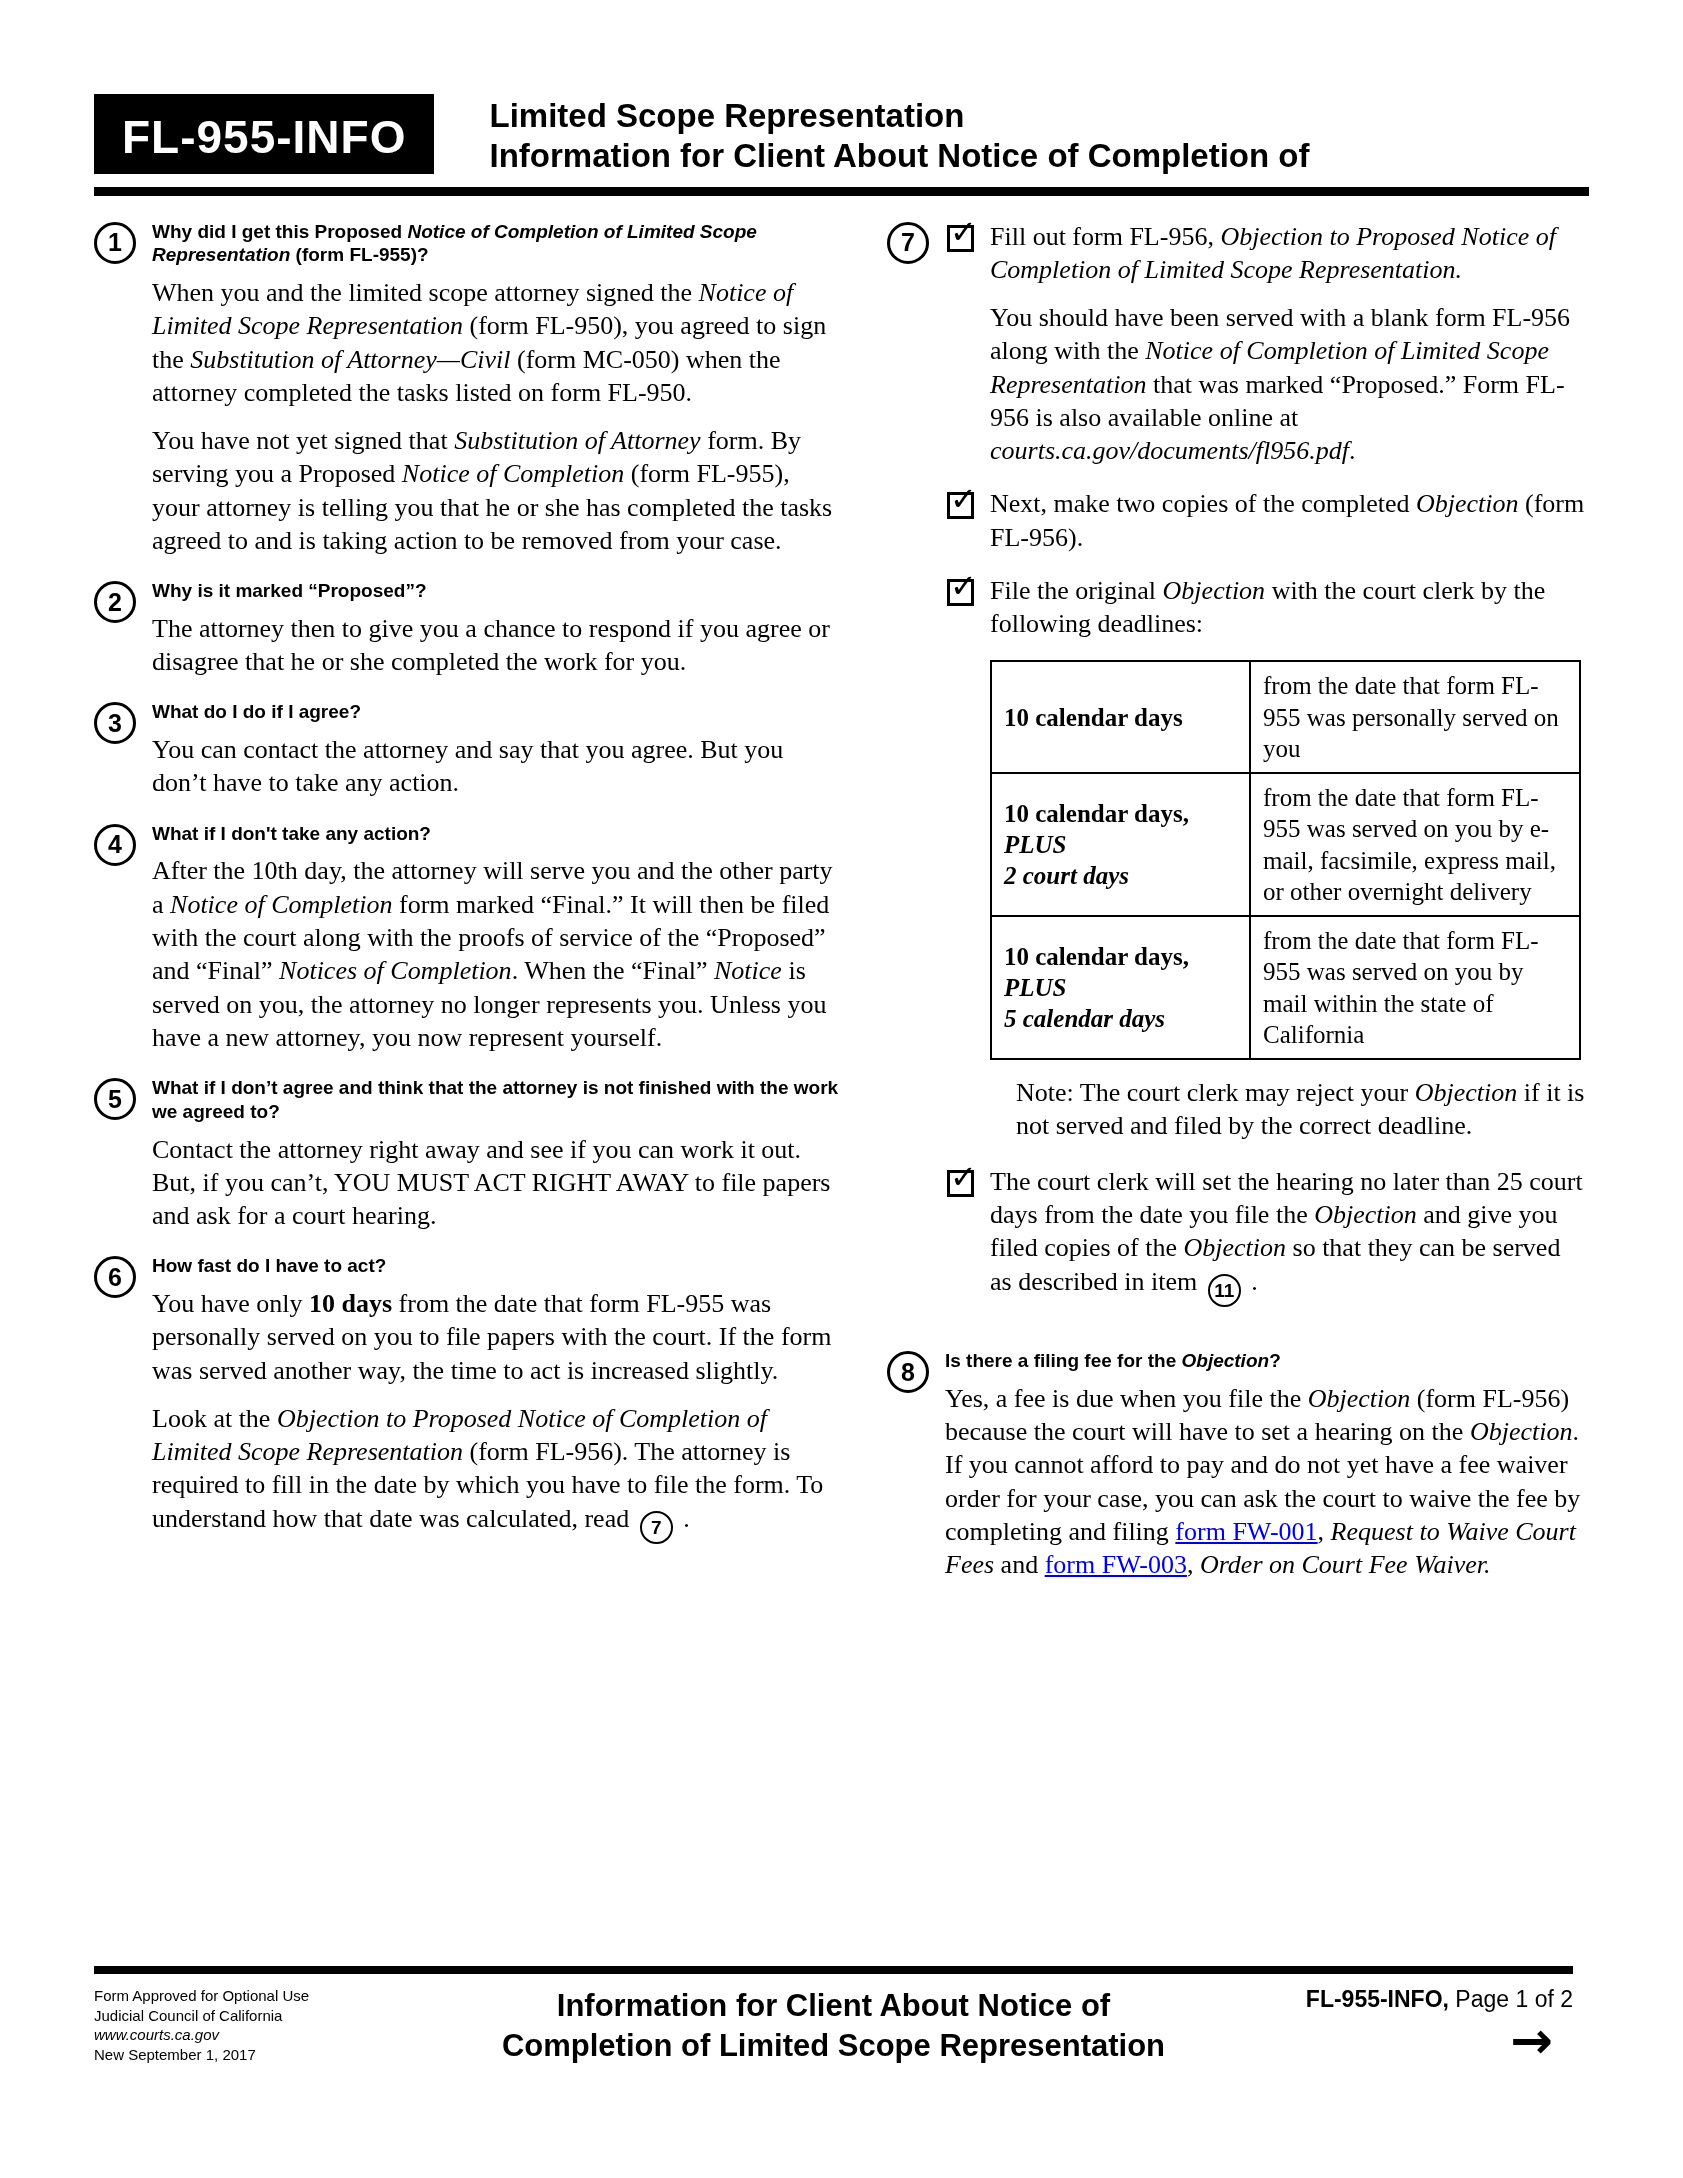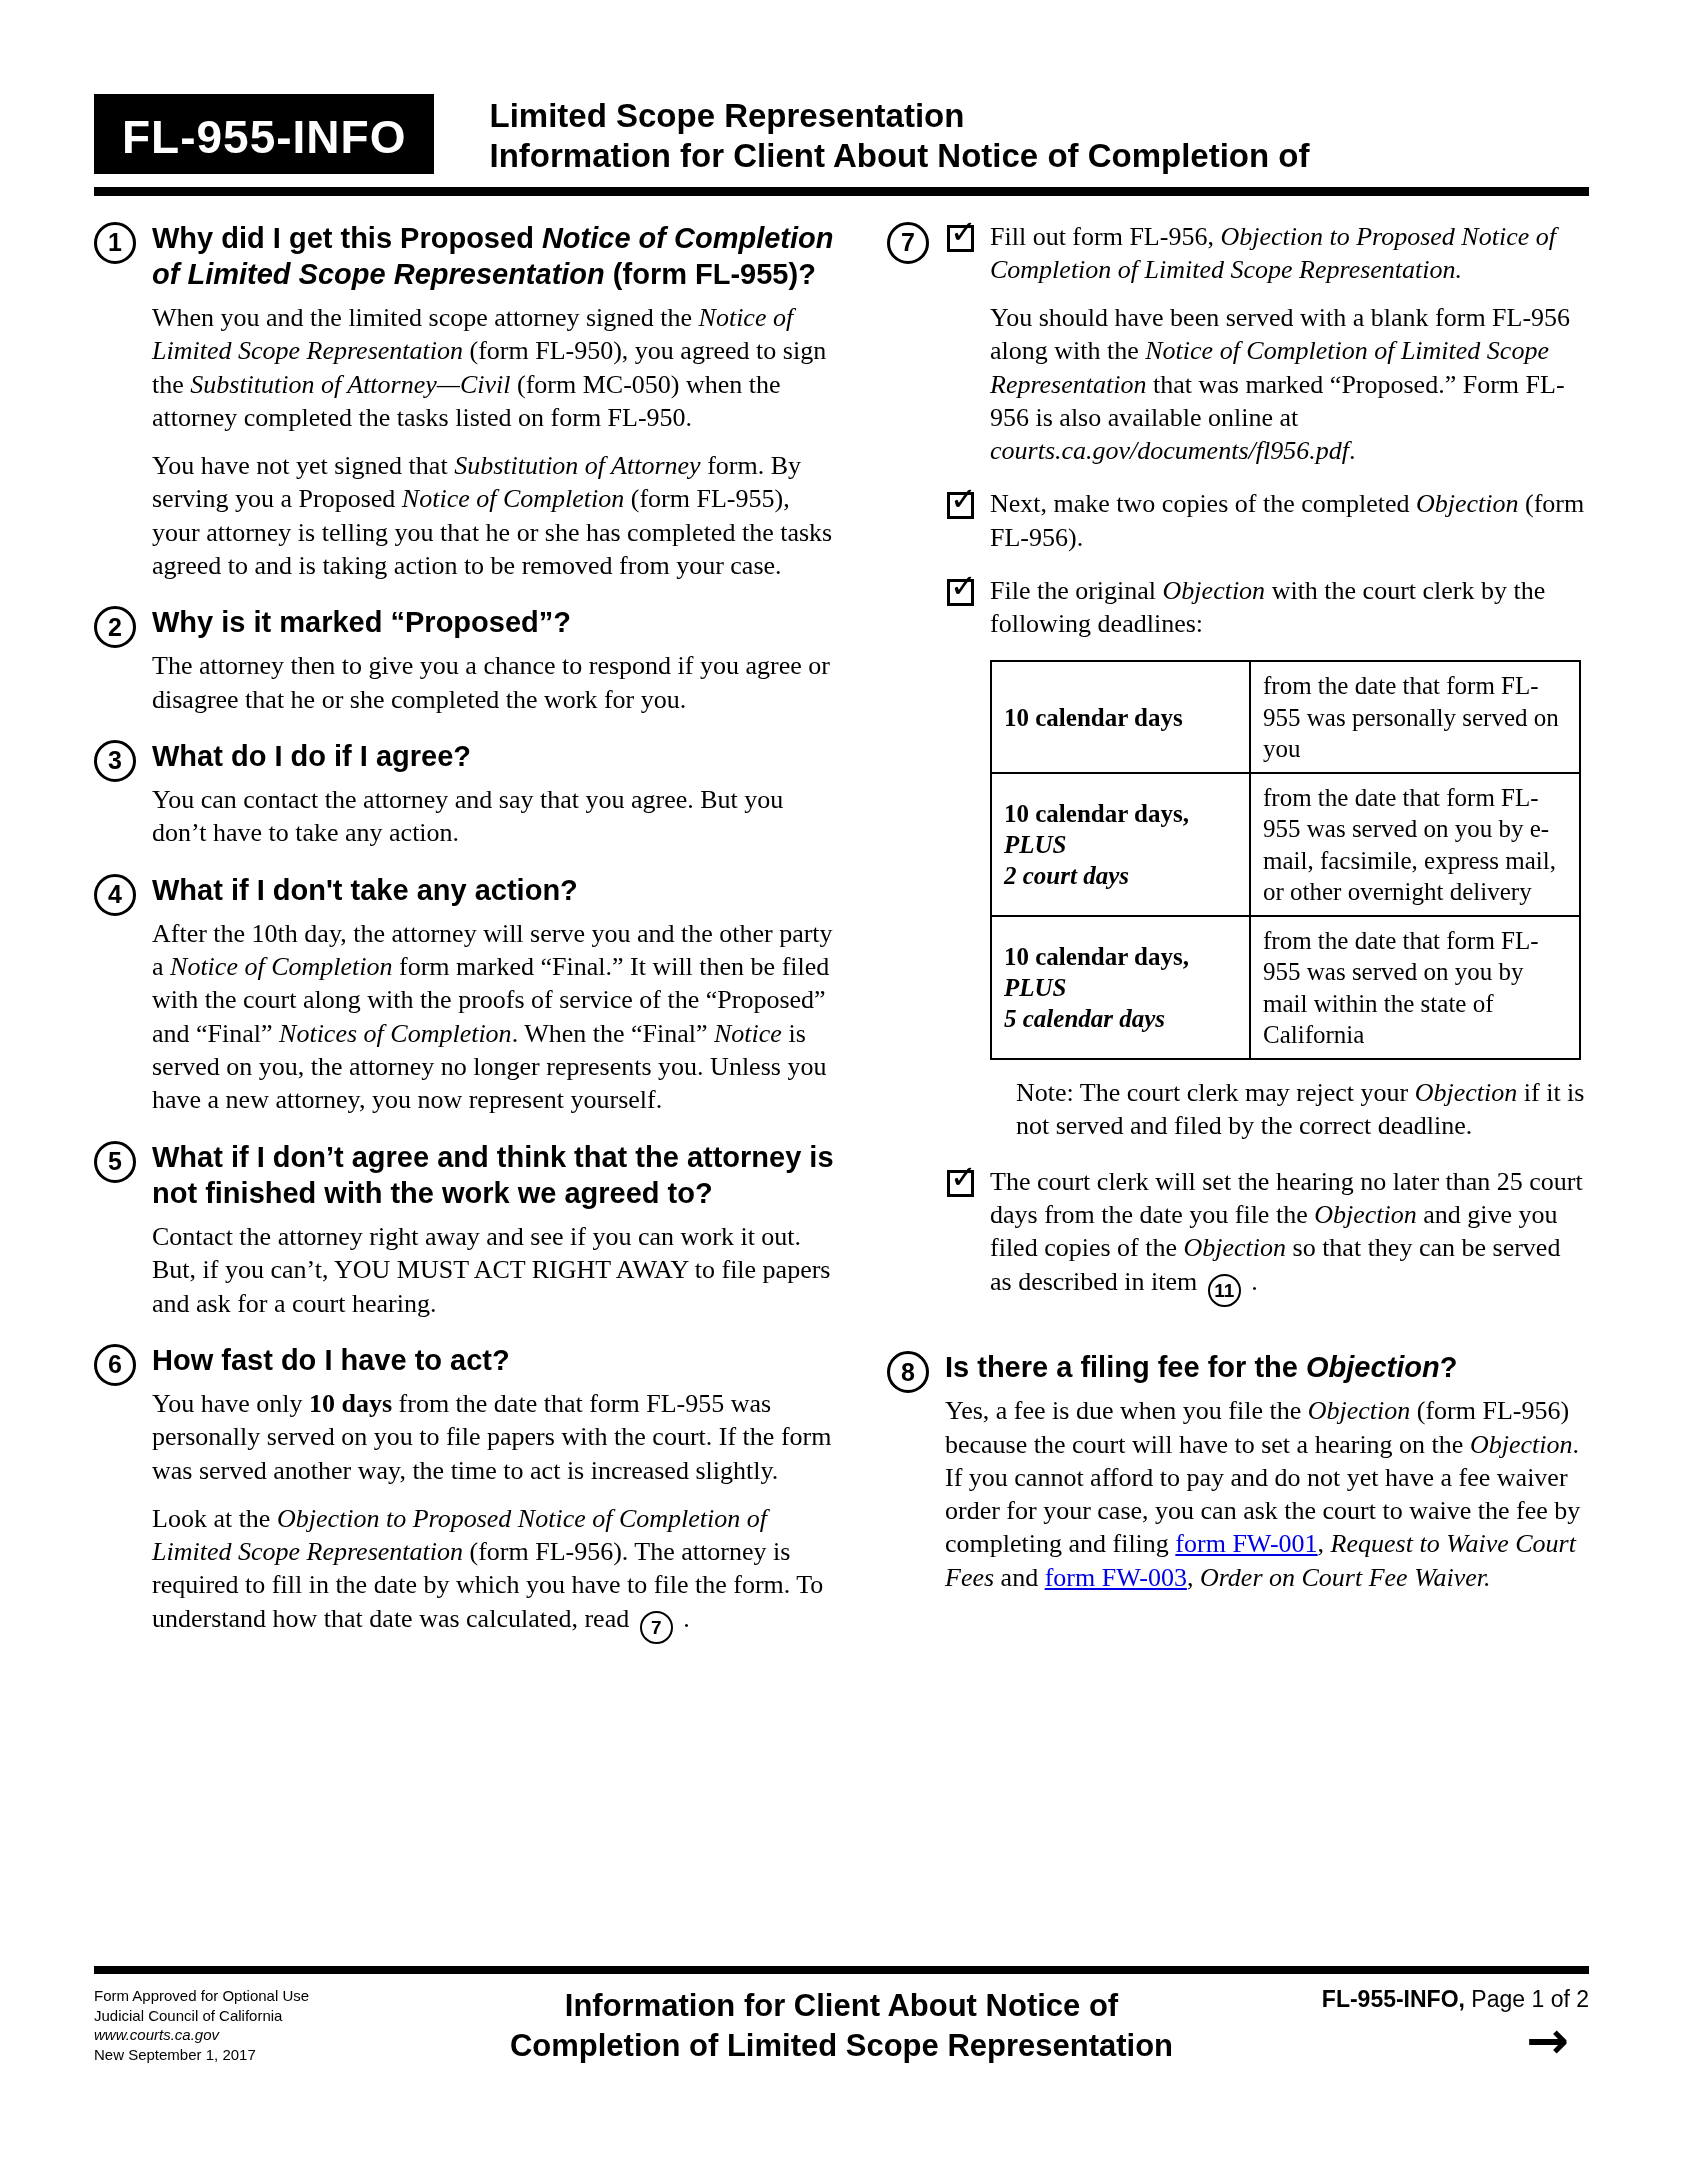--- a/index.html
+++ b/index.html
@@ -41,21 +41,21 @@
     border: 3px solid #000; border-radius: 50%;
     display: flex; align-items: center; justify-content: center;
     font-family: "Liberation Sans", sans-serif;
     font-weight: 700; font-size: 25px;
     margin-right: 16px; margin-top: 2px;
     box-sizing: border-box;
   }
   .item-body { flex: 1; min-width: 0; }
   .item-heading {
     font-family: "Liberation Sans", sans-serif;
-    font-weight: 700; font-size: 29px; line-height: 1.25;
+    font-weight: 700; font-size: 19px; line-height: 1.25;
     margin-bottom: 9px;
   }
   .body-text { font-size: 26px; line-height: 1.28; margin: 0 1px 15px 0; }
   .body-text:last-child { margin-bottom: 0; }
   
   .rt-i  { font-style: italic; }
   .rt-b  { font-weight: 700; }
   .rt-bi { font-weight: 700; font-style: italic; }
   .rt-link { color: var(--link); text-decoration: underline; cursor: pointer; }
   .rt-circ {
@@ -83,21 +83,21 @@
   .check-body { flex: 1; min-width: 0; }
   
   .deadline-table-wrap { margin: 4px 8px 16px 45px; }
   table.deadlines { border-collapse: collapse; width: 100%; font-size: 25px; }
   table.deadlines td { border: 2px solid #000; padding: 8px 12px; vertical-align: middle; }
   td.deadline-left { width: 233px; text-align: left; }
   td.deadline-right { line-height: 1.25; }
   .cell-line { line-height: 1.25; }
   .note-block { margin: 0 0 22px 71px; font-size: 26px; line-height: 1.28; }
   
-  .footer { position: absolute; left: 94px; right: 94px; top: 1966px; }
+  .footer { position: absolute; left: 94px; right: 110px; top: 1966px; }
   .footer-rule { height: 8px; background: #000; margin-bottom: 12px; }
   .footer-row { display: flex; align-items: flex-start; }
   .footer-left {
     width: 307px; flex: 0 0 auto;
     font-family: "Liberation Sans", sans-serif;
     font-size: 15px; line-height: 1.3;
   }
   .footer-left .www { font-style: italic; }
   .footer-center {
     flex: 1; text-align: center;

